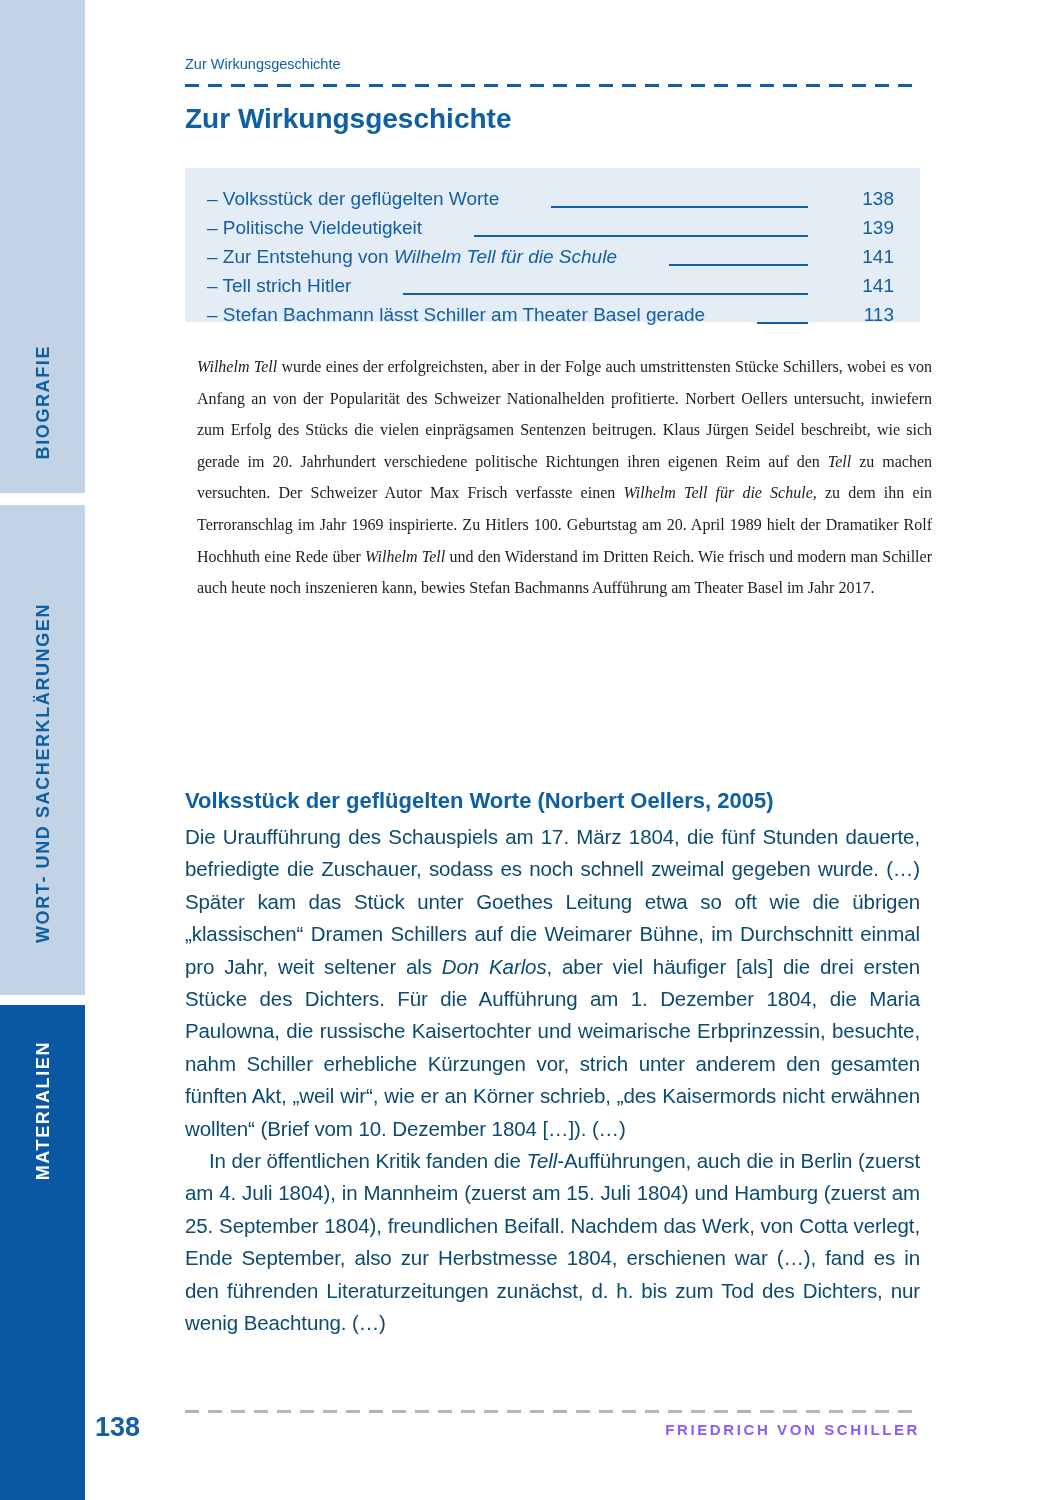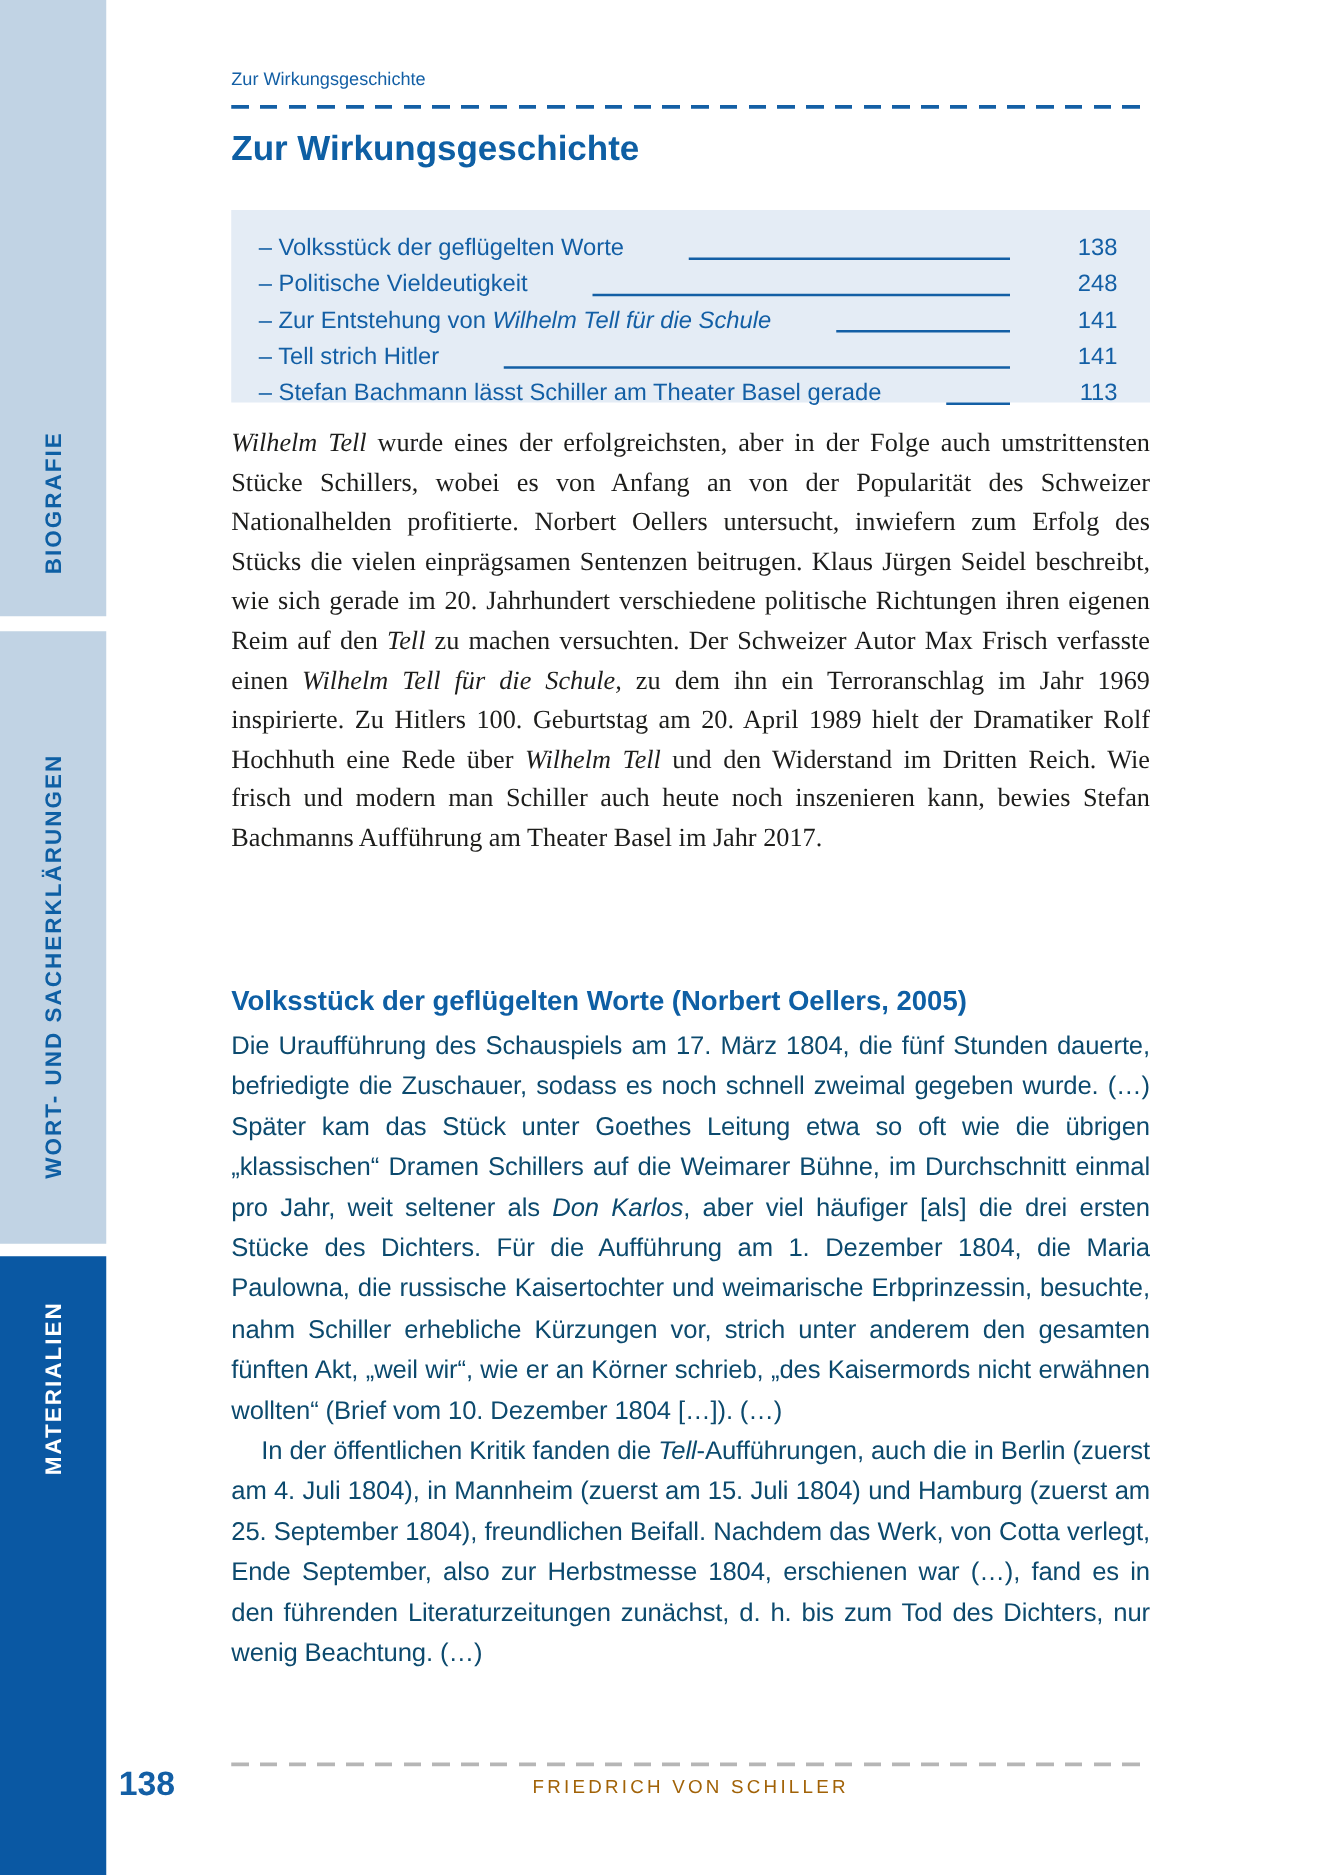--- a/index.html
+++ b/index.html
@@ -67,23 +67,23 @@
     flex: 1; min-width: 28px;
     border-bottom: 2px solid #135fa5;
     margin: 0 10px 5px 12px;
     align-self: flex-end;
   }
   .toc-page { min-width: 36px; text-align: right; }
 
   
   .intro {
     position: absolute; top: 339px; left: 185px; width: 735px;
-    margin: 0;
+    margin: 12px;
     font-family: "Liberation Serif", serif;
-    font-size: 21px; line-height: 31.6px;
+    font-size: 16px; line-height: 31.6px;
     text-align: justify;
     color: #1d1d1b;
     hyphens: auto; -webkit-hyphens: auto;
   }
   .section-block {
     position: absolute; top: 788px; left: 185px; width: 735px;
   }
   h2.section-heading {
     margin: 0 0 7px 0;
     font-size: 22px; font-weight: bold; color: #0e5fa4;
@@ -98,23 +98,23 @@
   }
   .section-block p.indent { text-indent: 24px; }
 
   
   .page-number {
     position: absolute; top: 1412px; left: 95px;
     font-size: 27px; font-weight: bold; color: #135fa5;
   }
   .book-title {
     position: absolute; top: 1421px; left: 185px; width: 735px;
-    text-align: center;
-    font-size: 15px; font-weight: normal; letter-spacing: 2.6px;
-    color: #a16207;
+    text-align: right;
+    font-size: 15px; font-weight: bold; letter-spacing: 2.6px;
+    color: #8b5cf6;
   }
 </style>
 </head>
 <body>
 
 <div class="page">
 
   <aside>
     <div class="tab tab-light tab-biografie">
       <span class="vlabel">BIOGRAFIE</span>
@@ -135,21 +135,21 @@
   <div class="toc-box">
     <div>
         <div class="toc-row">
           <span class="toc-label"><span>– Volksstück der geflügelten Worte</span></span>
           <span class="toc-leader"></span>
           <span class="toc-page">138</span>
         </div>
         <div class="toc-row">
           <span class="toc-label"><span>– Politische Vieldeutigkeit</span></span>
           <span class="toc-leader"></span>
-          <span class="toc-page">248</span>
+          <span class="toc-page">139</span>
         </div>
         <div class="toc-row">
           <span class="toc-label"><span>– Zur Entstehung von </span><i>Wilhelm Tell für die Schule</i></span>
           <span class="toc-leader"></span>
           <span class="toc-page">141</span>
         </div>
         <div class="toc-row">
           <span class="toc-label"><span>– Tell strich Hitler</span></span>
           <span class="toc-leader"></span>
           <span class="toc-page">141</span>

